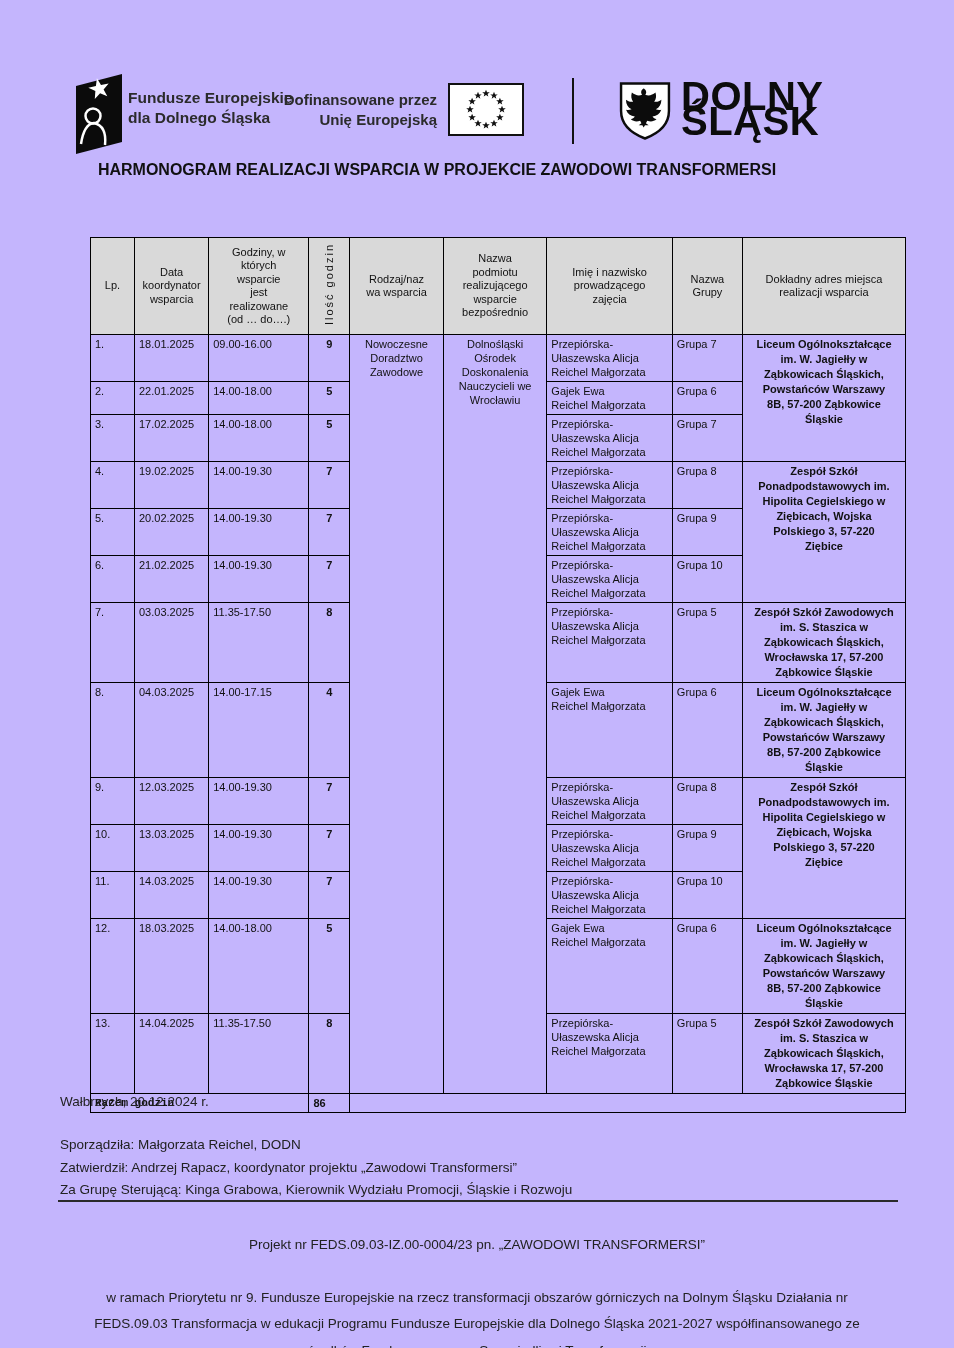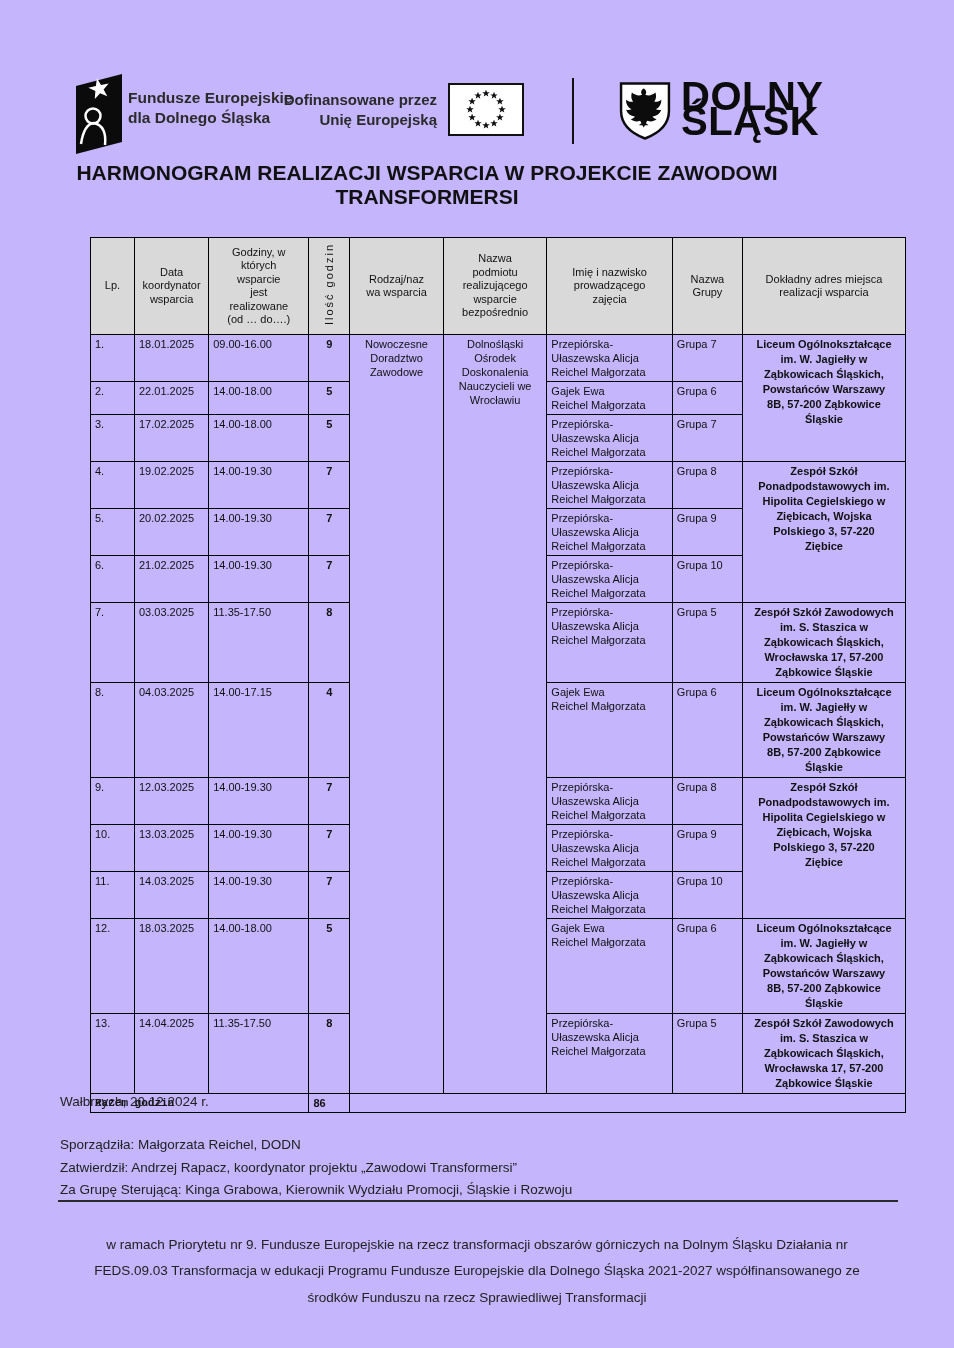--- a/index.html
+++ b/index.html
@@ -11,21 +11,21 @@
   
   .logos {position:absolute; top:0; left:0; width:954px; height:160px;}
   .fe-flag {position:absolute; left:74px; top:70px;}
   .fe-text {position:absolute; left:128px; top:88px; font-size:15.5px; font-weight:bold; color:#2b2b2b; line-height:20px;}
   .eu-text {position:absolute; left:260px; top:90px; width:177px; text-align:right; font-size:15px; font-weight:bold; color:#2b2b2b; line-height:20px;}
   .eu-flag {position:absolute; left:448px; top:83px;}
   .logo-divider {position:absolute; left:572px; top:78px; width:2px; height:66px; background:#111;}
   .eagle {position:absolute; left:618px; top:80px;}
   .ds-text {position:absolute; left:681px; top:84px; font-size:40px; font-weight:900; color:#0c0c0c; line-height:25px; letter-spacing:0.5px;}
   
-  .title {position:absolute; left:5px; top:161px; width:844px; text-align:center; font-size:21px; font-weight:bold; color:#111;}
+  .title {position:absolute; left:15px; top:161px; width:844px; text-align:center; font-size:16px; font-weight:bold; color:#111;}
   .subtitle {position:absolute; left:0; top:190px; width:954px; text-align:center; font-size:14.5px; font-weight:bold; color:#111;}
   
   table.hrs {
     position:absolute; left:90px; top:237px; width:816px;
     border-collapse:collapse; table-layout:fixed;
     font-size:11px; line-height:14px; color:#111;
   }
   table.hrs th, table.hrs td {border:1px solid #000; padding:2px 4px; vertical-align:top; word-wrap:break-word;}
   table.hrs thead th {
     background:#d9d9d9; font-weight:normal; text-align:center; vertical-align:middle;
@@ -335,18 +335,19 @@
 
   <div class="signoff">
     <div class="place-date">Wałbrzych, 20.12.2024 r.</div>
     <div class="prepared">Sporządziła: Małgorzata Reichel, DODN</div>
     <div class="approved">Zatwierdził: Andrzej Rapacz, koordynator projektu „Zawodowi Transformersi”</div>
     <div class="steering">Za Grupę Sterującą: Kinga Grabowa, Kierownik Wydziału Promocji, Śląskie i Rozwoju</div>
   </div>
 
   <div class="footer-rule"></div>
   <div class="footer">
+    <div>Projekt nr FEDS.09.03-IZ.00-0004/23 pn. „ZAWODOWI TRANSFORMERSI”</div>
     <div>w ramach Priorytetu nr 9. Fundusze Europejskie na rzecz transformacji obszarów górniczych na Dolnym Śląsku Działania nr
 FEDS.09.03 Transformacja w edukacji Programu Fundusze Europejskie dla Dolnego Śląska 2021-2027 współfinansowanego ze
 środków Funduszu na rzecz Sprawiedliwej Transformacji</div>
   </div>
 
 </div>
 
 </body></html>

